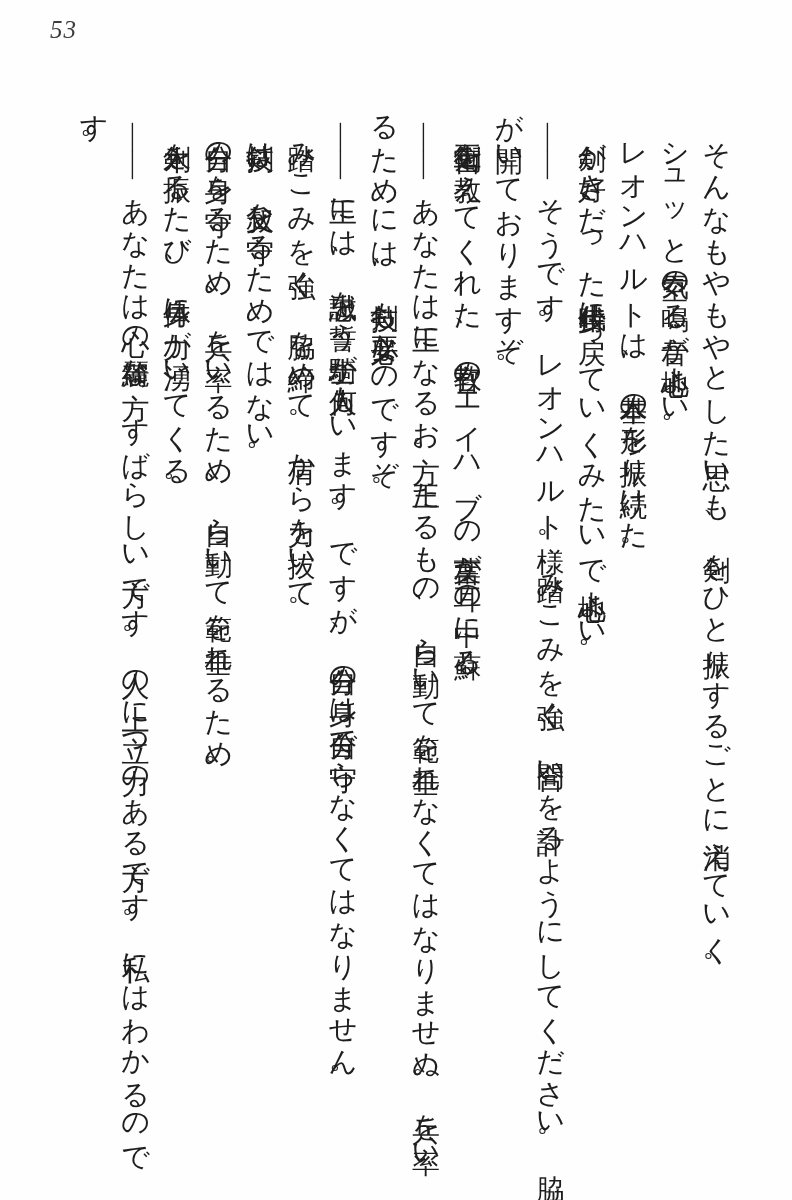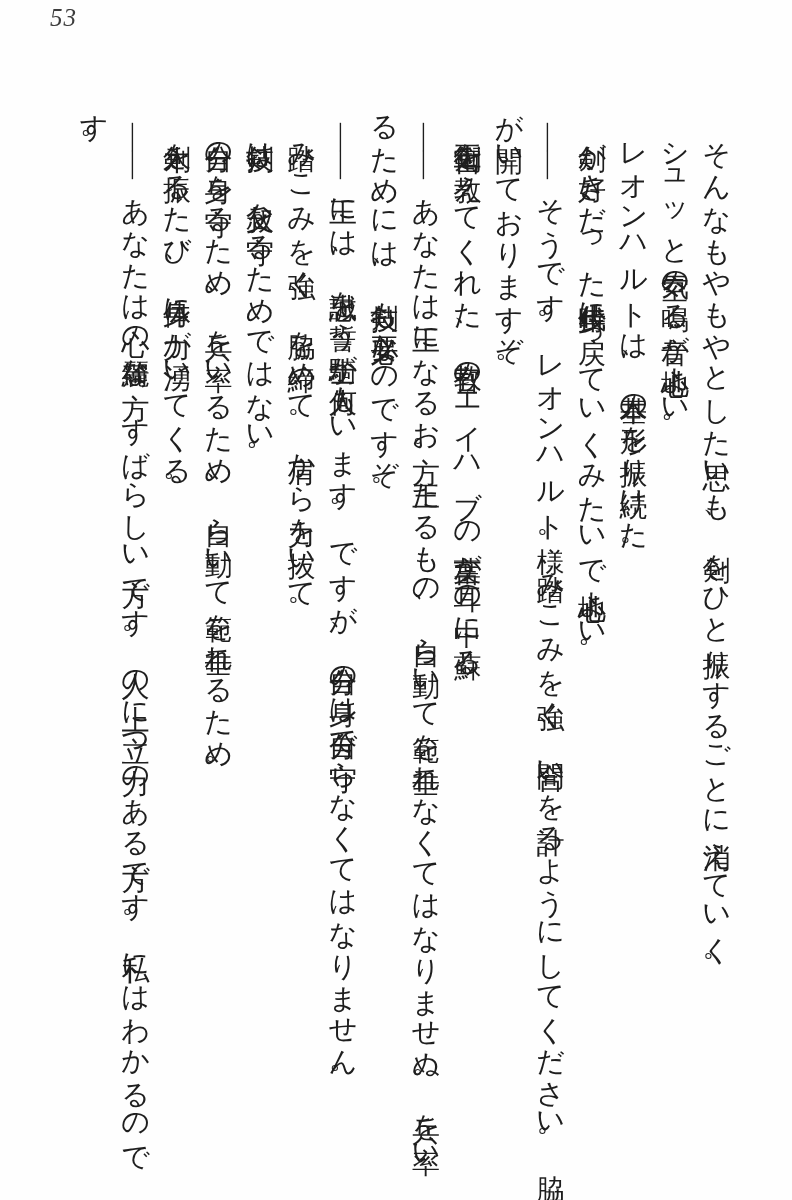--- a/index.html
+++ b/index.html
@@ -12,21 +12,21 @@
   }
   .page {
     position: relative;
     width: 792px;
     height: 1200px;
     background: #fefefe;
     font-family: "Liberation Serif", "DejaVu Serif", serif;
   }
   .page-number {
     position: absolute;
-    top: 4px;
+    top: 16px;
     left: 50px;
     font-size: 25px;
     font-style: italic;
     color: #3d3d3d;
     letter-spacing: 1px;
     font-family: "Liberation Serif", "DejaVu Serif", serif;
   }
   .text-block {
     position: absolute;
     top: 95px;

